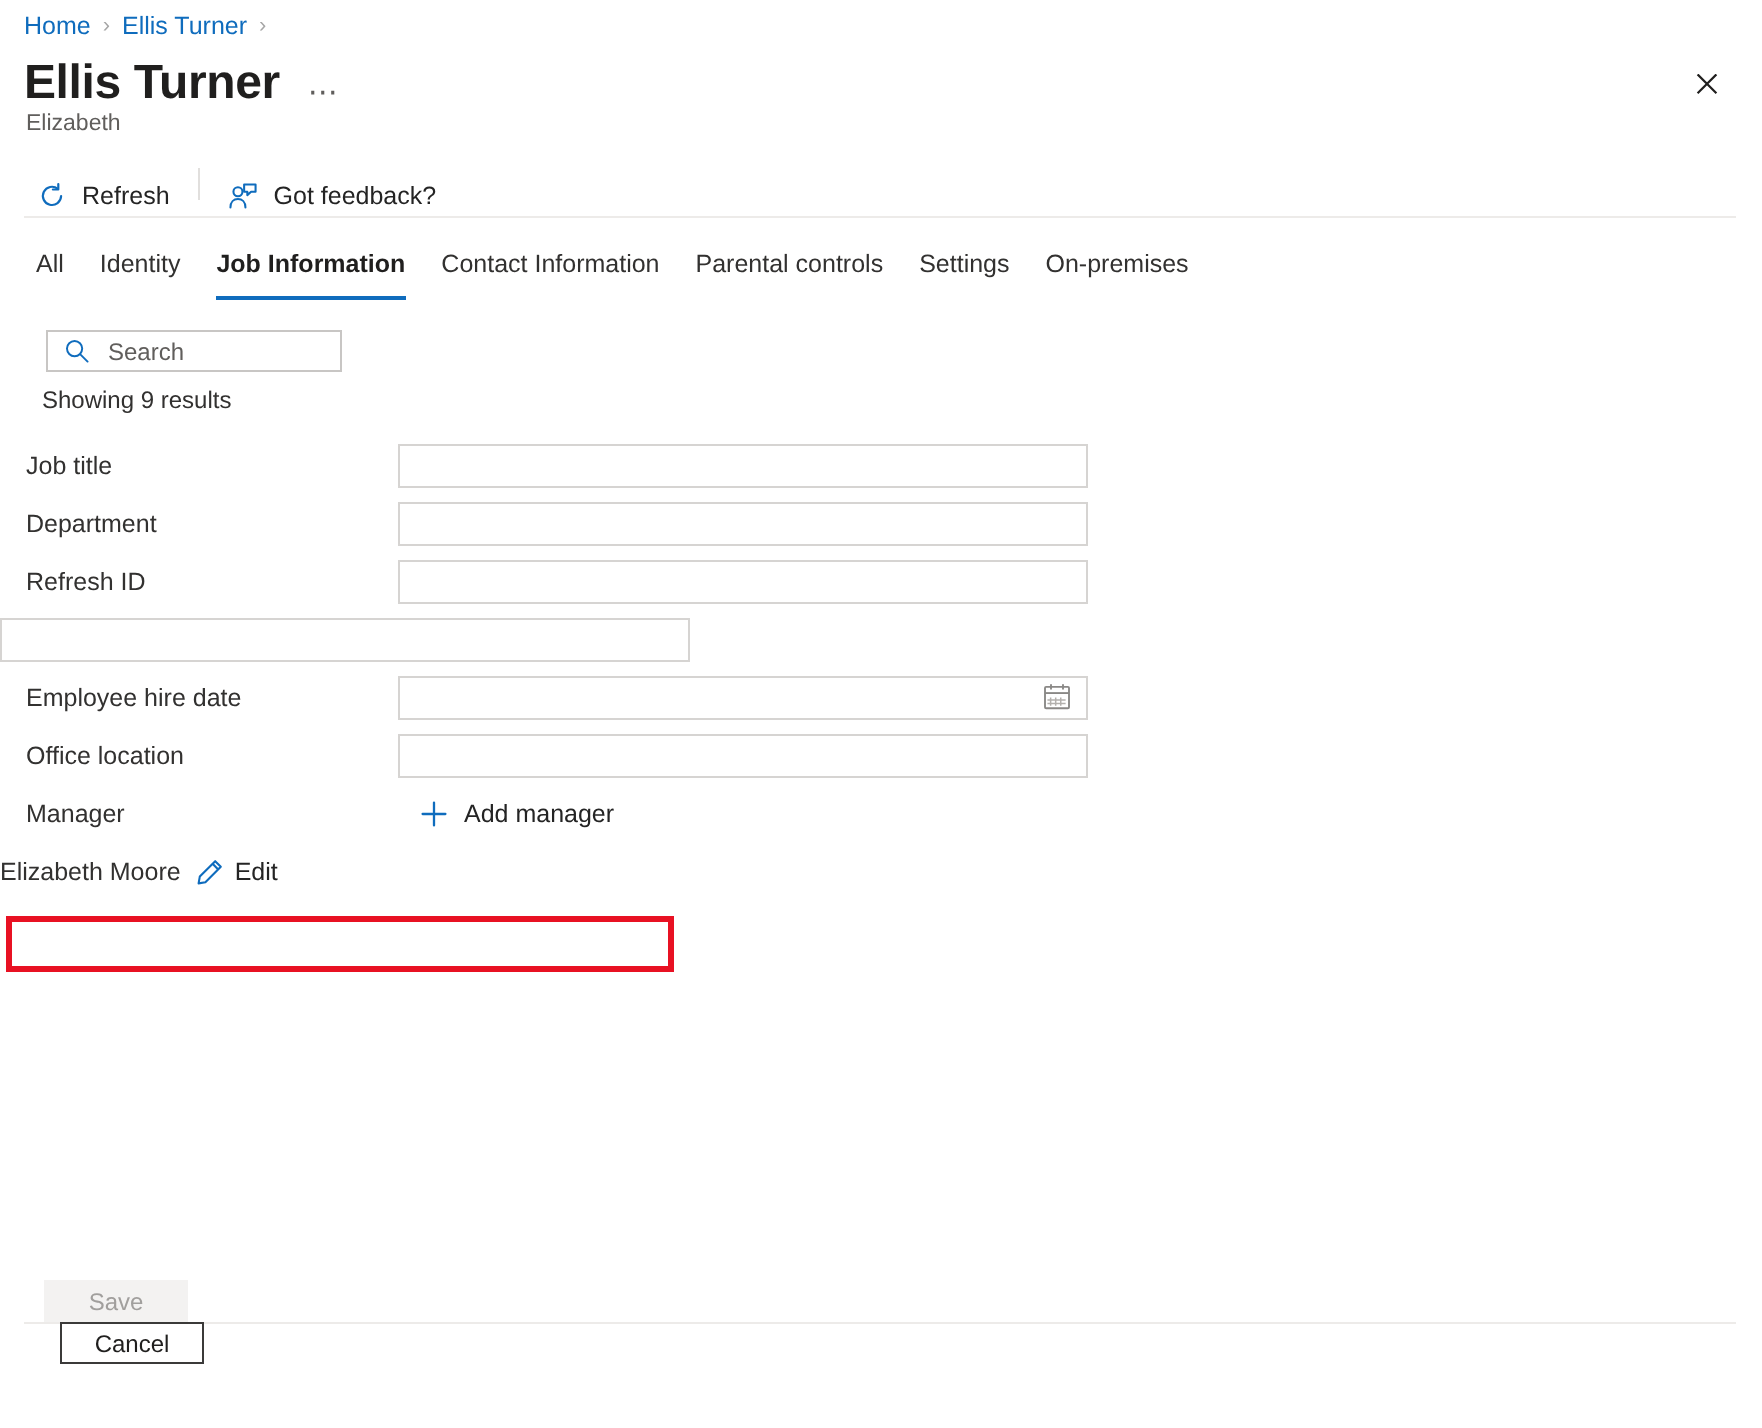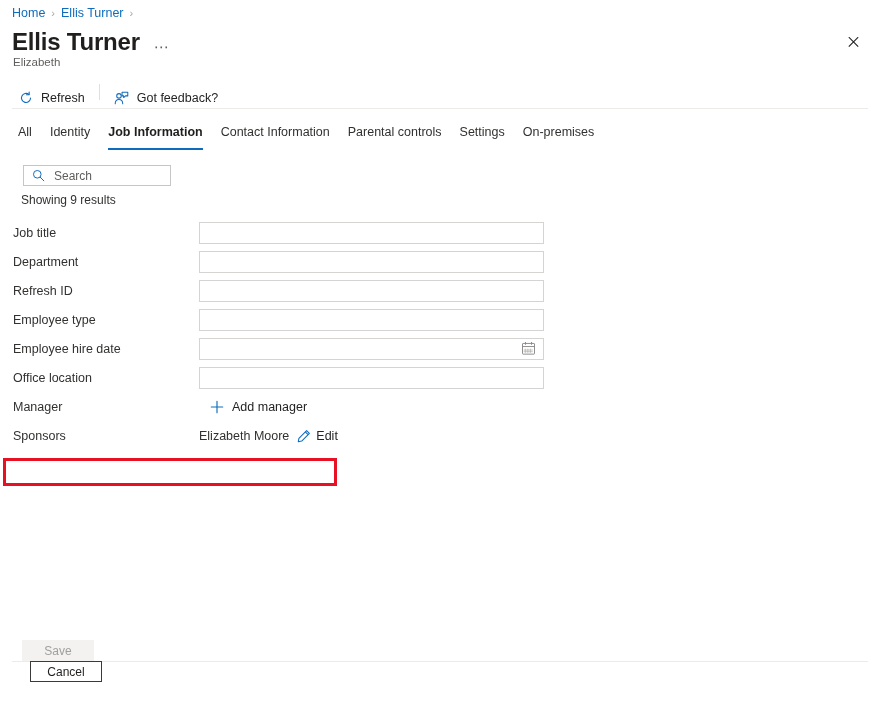--- a/index.html
+++ b/index.html
@@ -440,21 +440,20 @@
   </div>
 
   <div class="field-row">
     <div class="field-label">Refresh ID</div>
     <div class="field-control">
       <input class="text-input" type="text" style="">
     </div>
   </div>
 
   <div class="field-row">
-    <div class="field-label">Employee type</div>
     <div class="field-control">
       <input class="text-input" type="text" style="">
     </div>
   </div>
 
   <div class="field-row">
     <div class="field-label">Employee hire date</div>
     <div class="field-control">
       <div class="date-wrap">
         <input class="text-input" type="text" style="">
@@ -485,21 +484,20 @@
           <svg width="14" height="14" viewBox="0 0 14 14">
             <path d="M7 1.3 L7 12.7 M1.3 7 L12.7 7" stroke="#0f6cbd" stroke-width="1.15" stroke-linecap="round"></path>
           </svg>
         </span>
         <span>Add manager</span>
       </span>
     </div>
   </div>
 
   <div class="field-row">
-    <div class="field-label">Sponsors</div>
     <div class="field-control">
       <span class="sponsor-value">
         <span>Elizabeth Moore</span>
         <span class="pencil-icon">
           <svg width="14" height="14" viewBox="0 0 14 14">
             <path d="M9.6 1.6 L12.4 4.4 L4.7 12.1 L1.3 12.7 L1.9 9.3 Z" fill="none" stroke="#0f6cbd" stroke-width="1.05" stroke-linejoin="round"></path>
             <path d="M8.3 2.9 L11.1 5.7" stroke="#0f6cbd" stroke-width="1.05"></path>
           </svg>
         </span>
         <span class="edit-link">Edit</span>

